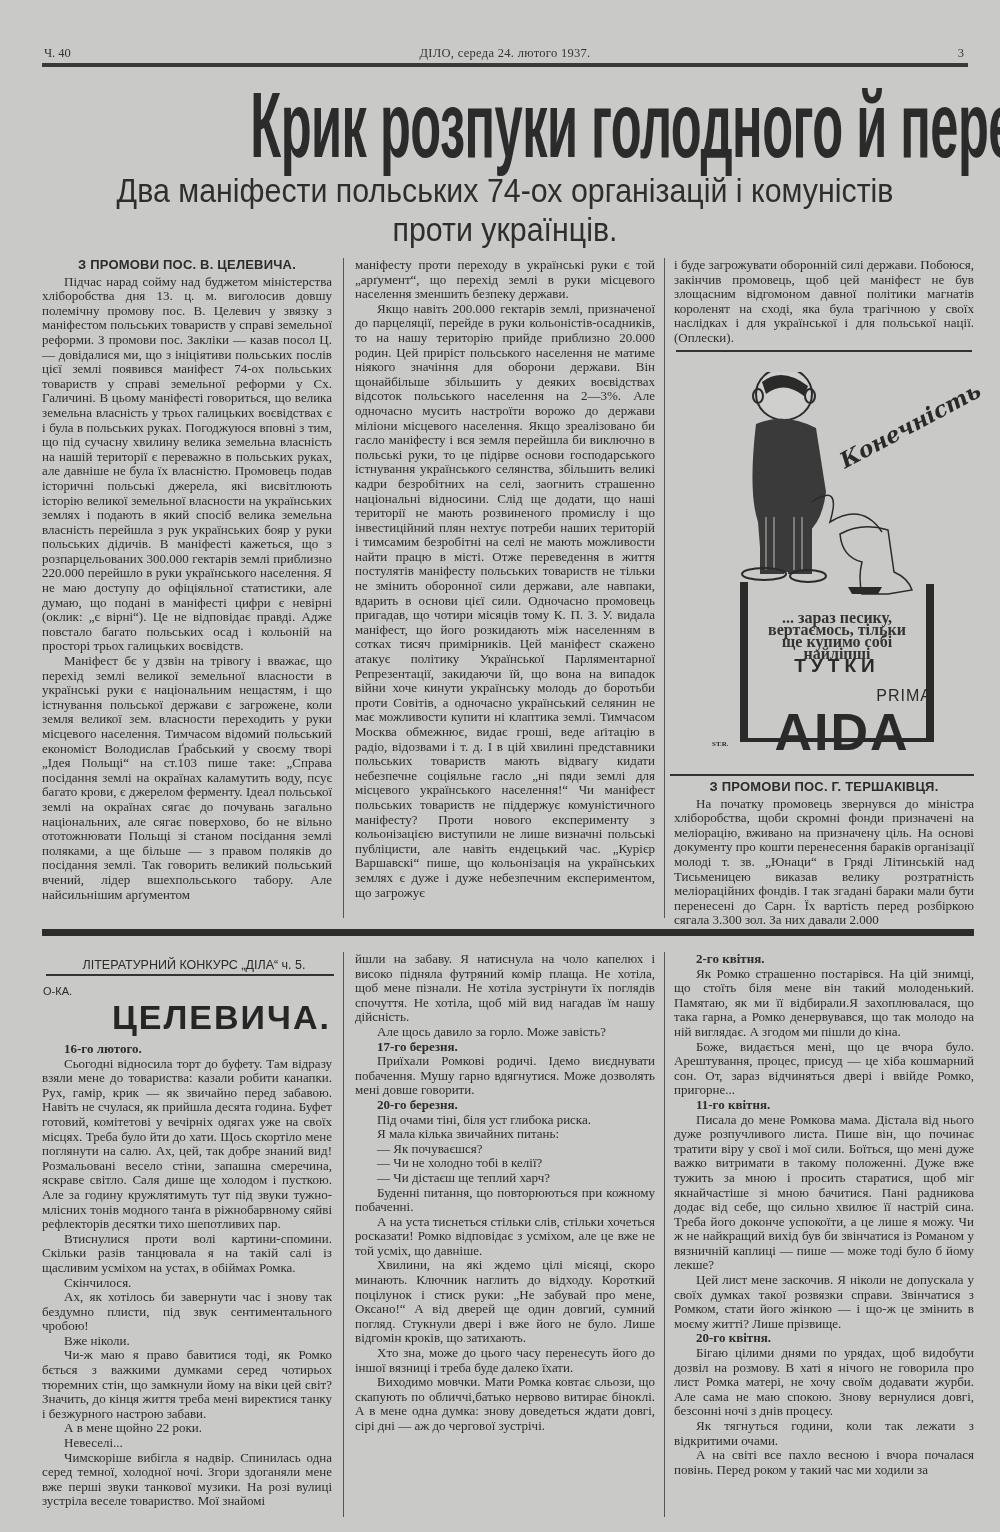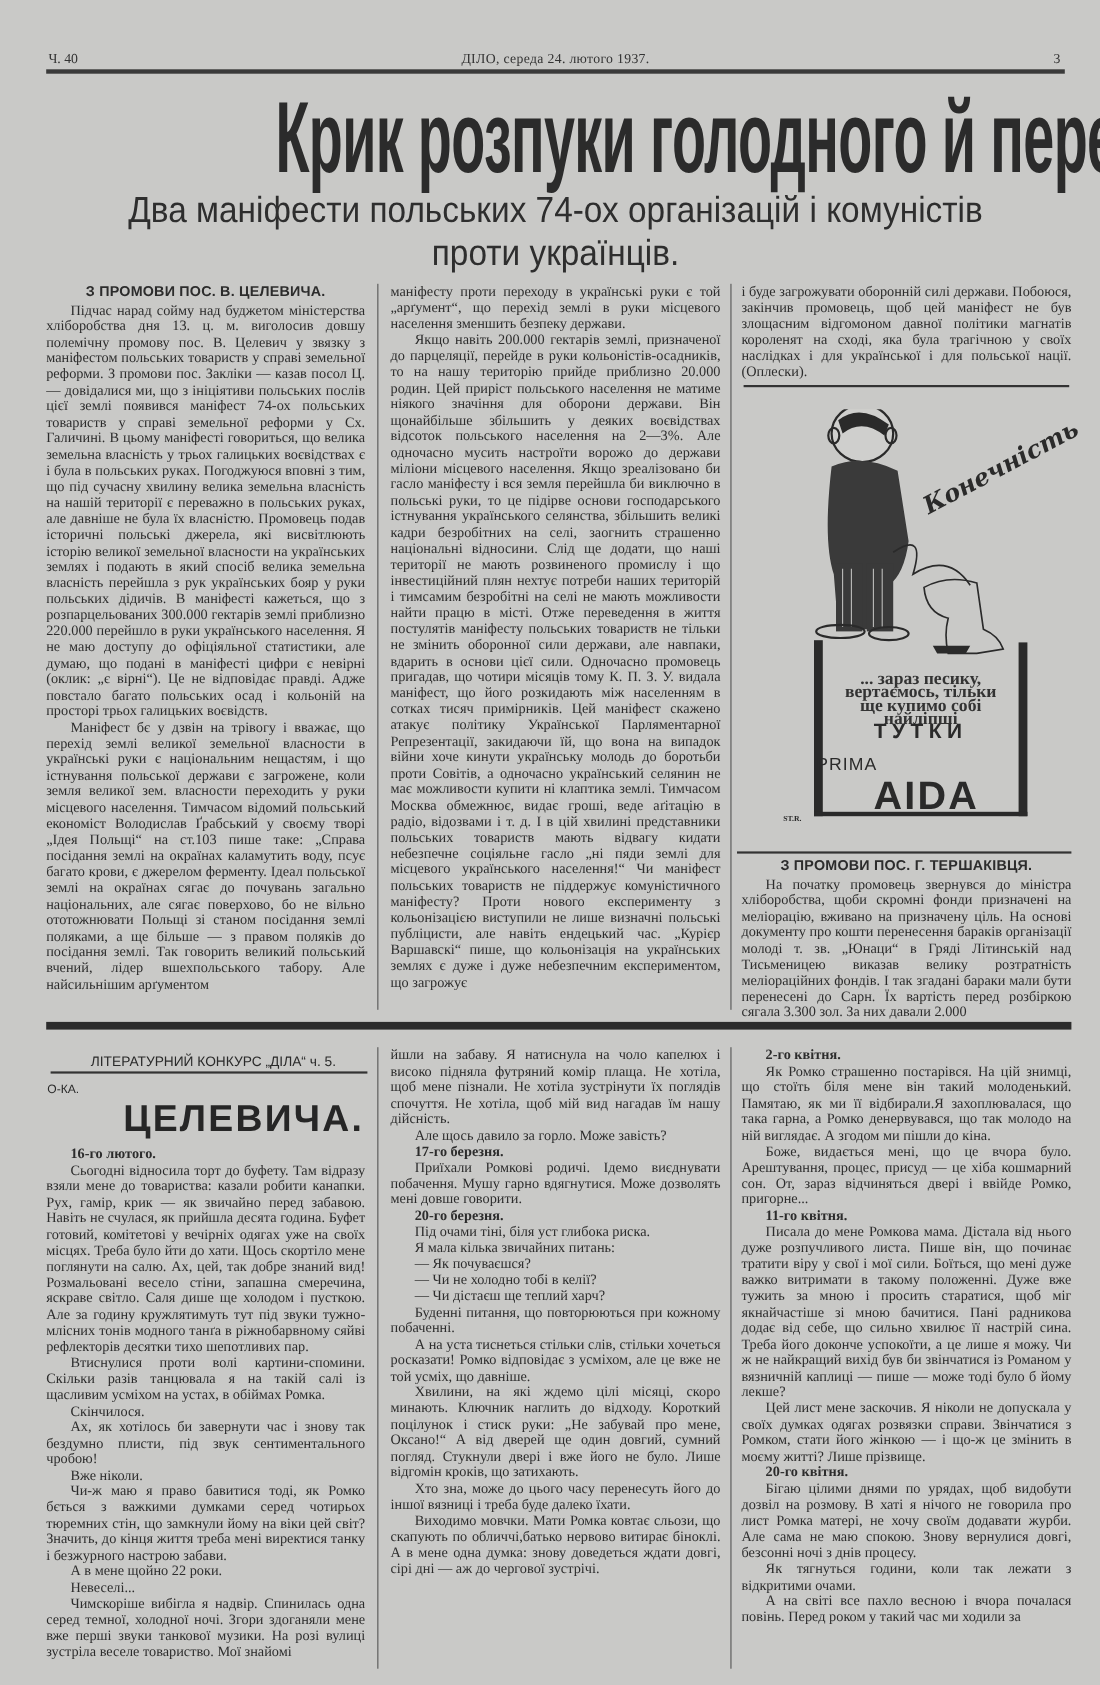--- a/index.html
+++ b/index.html
@@ -60,26 +60,26 @@
   }
   .ad .adtext {
     position: absolute; left: 50px; top: 240px; width: 150px; text-align: center;
     font-size: 16px; line-height: 12px; font-weight: bold; color: #333;
   }
   .ad .product {
     position: absolute; left: 30px; top: 283px; width: 190px; text-align: center;
     font-family: "Liberation Sans", sans-serif; font-weight: bold; font-size: 19px; letter-spacing: 5px;
   }
   .ad .brand-sub {
-    position: absolute; left: 30px; top: 315px; width: 190px; text-align: left;
+    position: absolute; left: 30px; top: 315px; width: 190px; text-align: right;
     font-family: "Liberation Sans", sans-serif; font-size: 16px; letter-spacing: 1px;
   }
   .ad .brand {
     position: absolute; left: 30px; top: 330px; width: 200px; text-align: center;
-    font-family: "Liberation Sans", sans-serif; font-weight: bold; font-size: 36px; letter-spacing: 2px;
+    font-family: "Liberation Sans", sans-serif; font-weight: bold; font-size: 52px; letter-spacing: 2px;
   }
   .ad .sig { position: absolute; left: 0; top: 368px; font-size: 7px; font-weight: bold; }
   .ad-rule { position: absolute; left: 670px; top: 762px; width: 304px; height: 2px; background: #333; }
   .ad-rule-top { position: absolute; left: 676px; top: 338px; width: 296px; height: 1.5px; background: #333; }
 
   .big-divider { position: absolute; left: 42px; top: 917px; width: 932px; height: 7px; background: #2c2c2c; }
 
   .contest-title {
     position: absolute; left: 58px; top: 946px; width: 272px; text-align: center;
     font-family: "Liberation Sans", sans-serif; font-weight: normal; font-size: 12.5px;
@@ -210,20 +210,20 @@
     <p>Виходимо мовчки. Мати Ромка ковтає сльози, що скапують по обличчі,батько нервово витирає бінoклі. А в мене одна думка: знову доведеться ждати довгі, сірі дні — аж до чергової зустрічі.</p>
   </div>
   <div class="vrule" style="left:664px; top:940px; height:565px;"></div>
 
   <div class="col" style="left:674px; top:940px; width:300px;">
     <p class="date">2-го квітня.</p>
     <p>Як Ромко страшенно постарівся. На цій знимці, що стоїть біля мене він такий молоденький. Памятаю, як ми її відбирали.Я захоплювалася, що така гарна, а Ромко денервувався, що так молодо на ній виглядає. А згодом ми пішли до кіна.</p>
     <p>Боже, видається мені, що це вчора було. Арештування, процес, присуд — це хіба кошмарний сон. От, зараз відчиняться двері і ввійде Ромко, пригорне...</p>
     <p class="date">11-го квітня.</p>
     <p>Писала до мене Ромкова мама. Дістала від нього дуже розпучливого листа. Пише він, що починає тратити віру у свої і мої сили. Боїться, що мені дуже важко витримати в такому положенні. Дуже вже тужить за мною і просить старатися, щоб міг якнайчастіше зі мною бачитися. Пані радникова додає від себе, що сильно хвилює її настрій сина. Треба його доконче успокоїти, а це лише я можу. Чи ж не найкращий вихід був би звінчатися із Романом у вязничній каплиці — пише — може тоді було б йому лекше?</p>
-    <p>Цей лист мене заскочив. Я ніколи не допускала у своїх думках одягах розвязки справи. Звінчатися з Ромком, стати його жінкою — і що-ж це змінить в моєму житті? Лише прізвище.</p>
+    <p>Цей лист мене заскочив. Я ніколи не допускала у своїх думках такої розвязки справи. Звінчатися з Ромком, стати його жінкою — і що-ж це змінить в моєму житті? Лише прізвище.</p>
     <p class="date">20-го квітня.</p>
     <p>Бігаю цілими днями по урядах, щоб видобути дозвіл на розмову. В хаті я нічого не говорила про лист Ромка матері, не хочу своїм додавати журби. Але сама не маю спокою. Знову вернулися довгі, безсонні ночі з днів процесу.</p>
     <p>Як тягнуться години, коли так лежати з відкритими очами.</p>
     <p>А на світі все пахло весною і вчора почалася повінь. Перед роком у такий час ми ходили за</p>
   </div>
 
 </div>
 
 </body></html>

